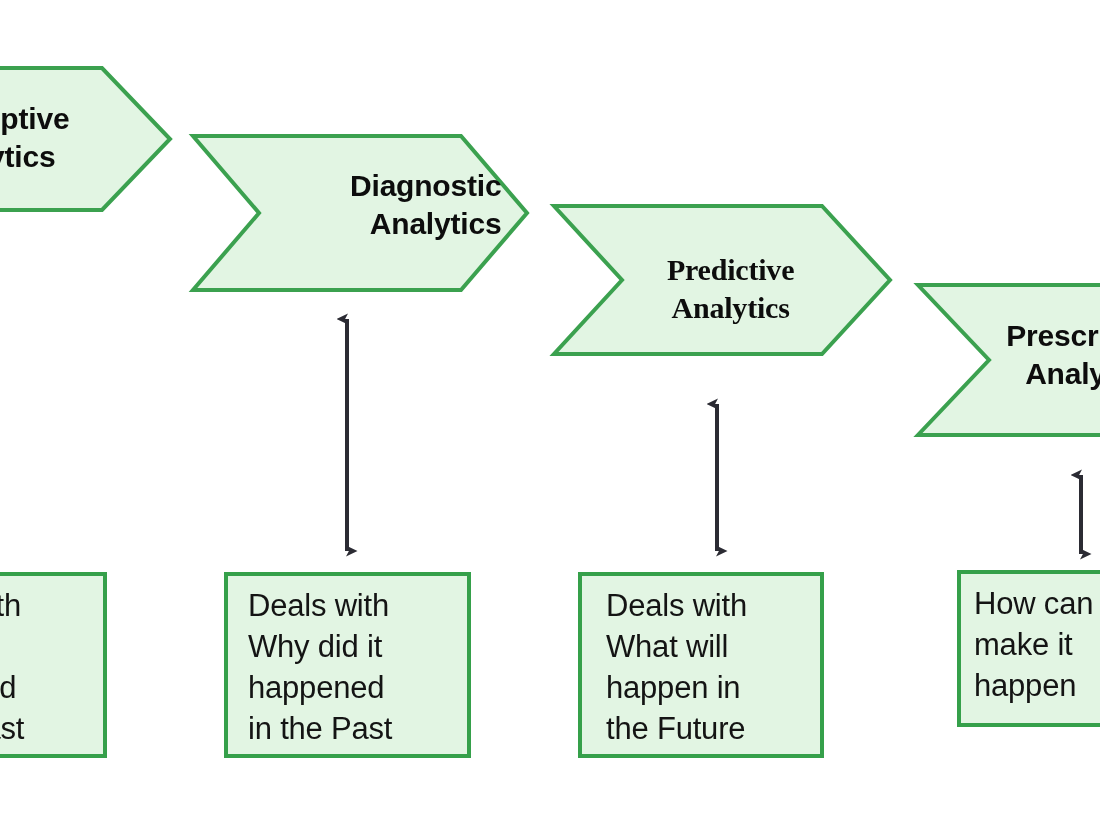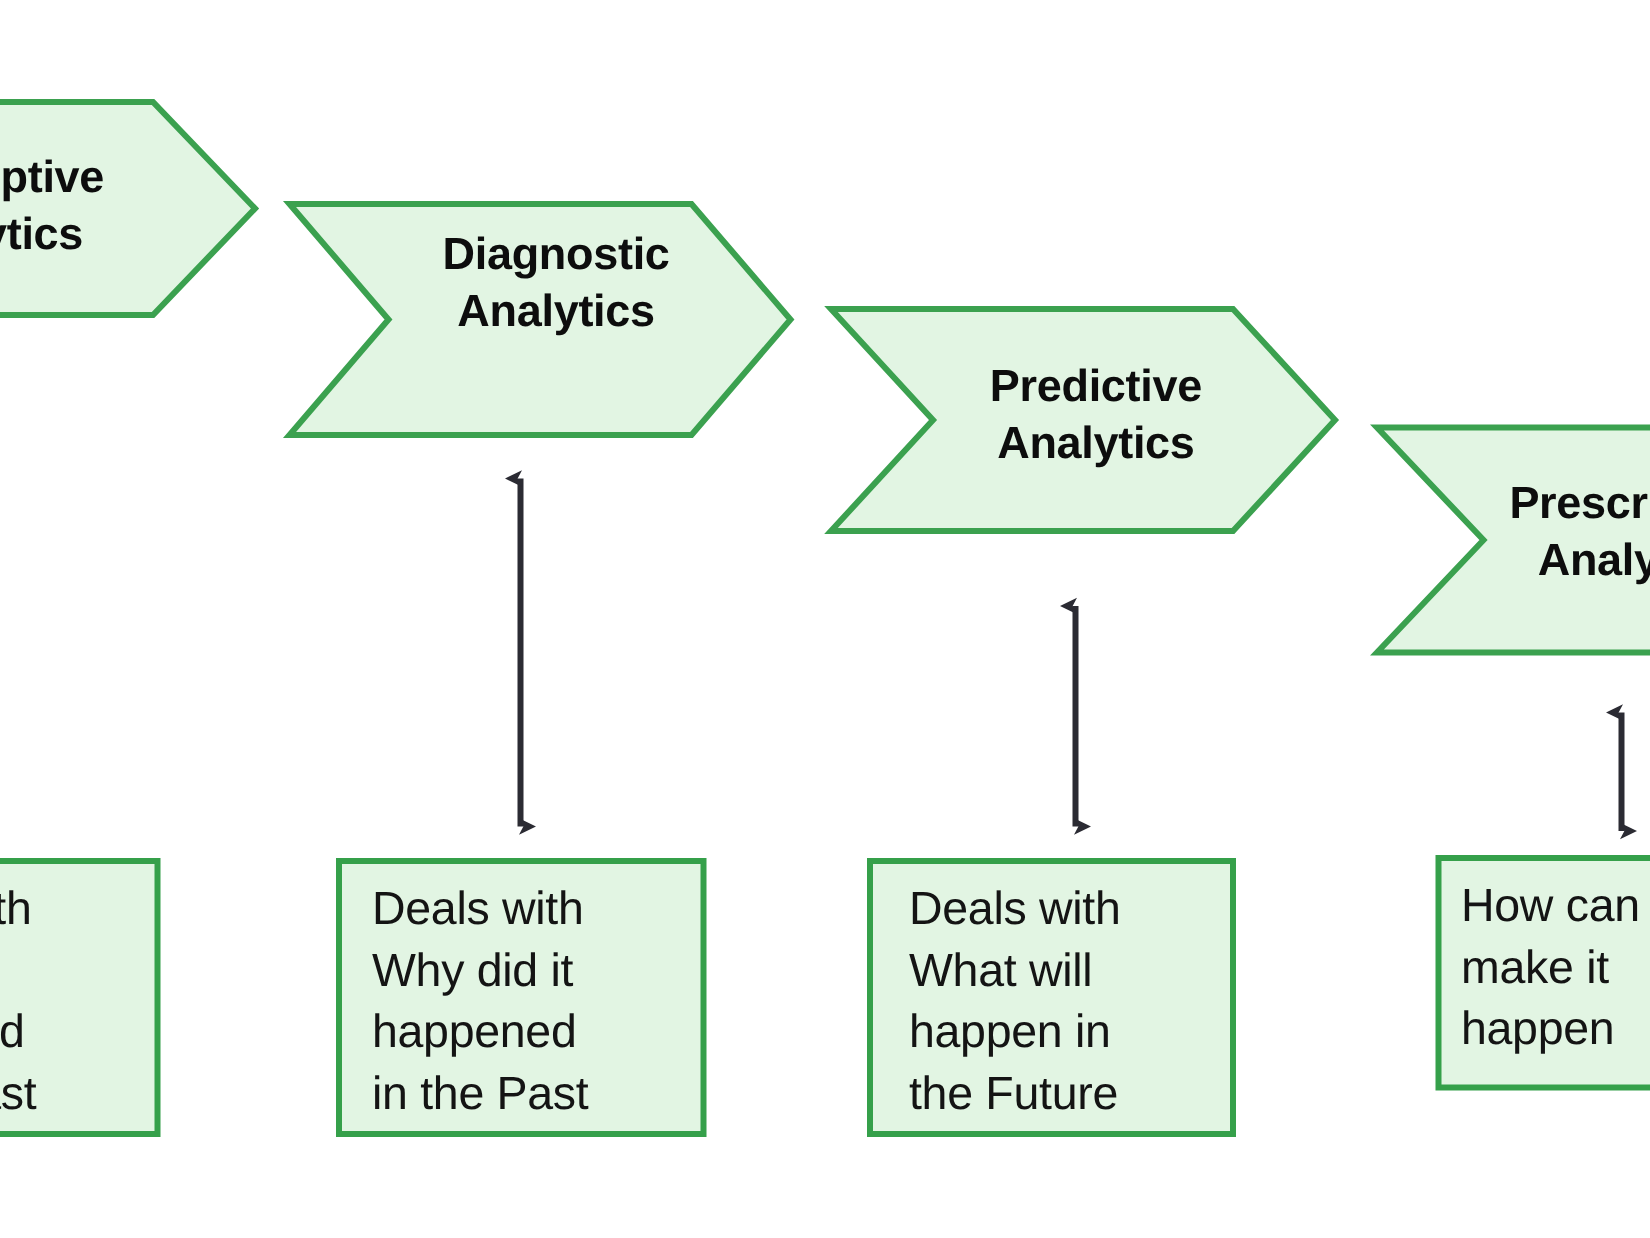--- a/index.html
+++ b/index.html
@@ -76,23 +76,23 @@
     <g id="connectors">
         <line x1="347" y1="319" x2="347" y2="551" stroke="#2b2b33" stroke-width="4" marker-start="url(#arrow-up)" marker-end="url(#arrow-down)"></line>
         <line x1="717" y1="404" x2="717" y2="551" stroke="#2b2b33" stroke-width="4" marker-start="url(#arrow-up)" marker-end="url(#arrow-down)"></line>
         <line x1="1081" y1="475" x2="1081" y2="554" stroke="#2b2b33" stroke-width="4" marker-start="url(#arrow-up)" marker-end="url(#arrow-down)"></line>
       </g>
   </svg>
 
   <div id="chev-labels">
       <div class="chev-label" style="left: -118px; top: 100px; width: 215.2px;">Descriptive
 Analytics</div>
-      <div class="chev-label" style="left: 240px; top: 151px; width: 261.4px;">Diagnostic
+      <div class="chev-label" style="left: 240px; top: 167px; width: 261.4px; text-align: right;">Diagnostic
 Analytics</div>
-      <div class="chev-label" style="left: 600px; top: 239px; width: 261.2px;">Predictive
+      <div class="chev-label" style="left: 600px; top: 251px; width: 261.2px; font-family: Liberation Serif, serif;">Predictive
 Analytics</div>
       <div class="chev-label" style="left: 965px; top: 317px; width: 251.9px;">Prescriptive
 Analytics</div>
     </div>
   <div id="box-labels">
       <div class="box-label" style="left: -120px; top: 585px; width: 219px;">Deals with
 What
 happened
 in the Past</div>
       <div class="box-label" style="left: 248px; top: 585px; width: 219px;">Deals with

